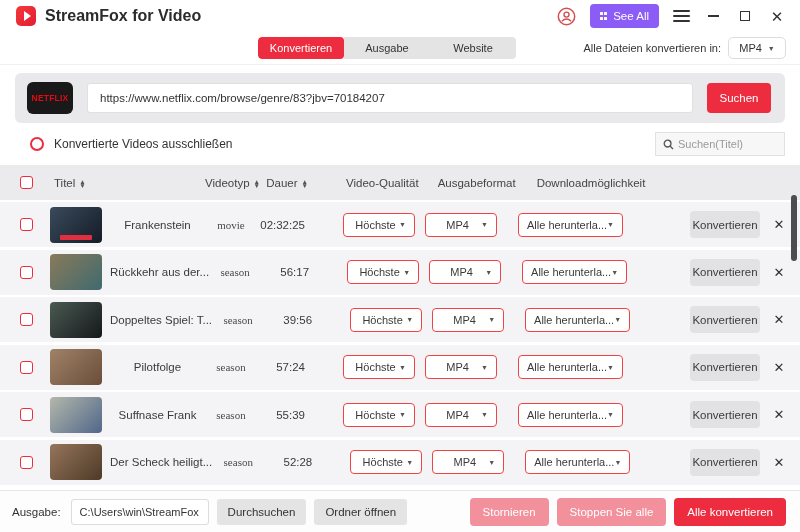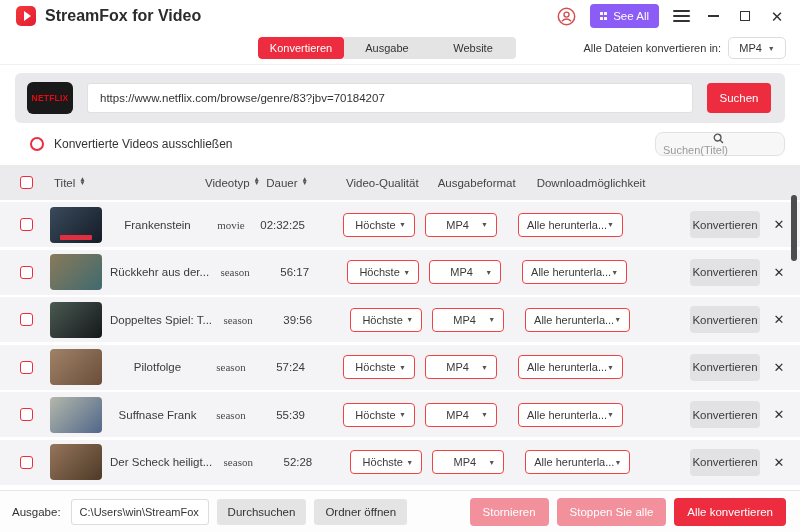--- a/index.html
+++ b/index.html
@@ -41,30 +41,30 @@
   .url-card { margin: 8px 15px 0 15px; height: 50px; background: #e9e9eb; border-radius: 6px; display: flex; align-items: center; padding: 0 14px 0 12px; flex: 0 0 auto; }
   .netflix-badge { width: 46px; height: 32px; background: #191919; border-radius: 6px; display: flex; align-items: center; justify-content: center; flex: 0 0 auto; }
   .netflix-badge span { color: #e50914; font-size: 8.5px; font-weight: bold; letter-spacing: 0.2px; }
   .url-input { flex: 1; height: 30px; margin: 0 14px; border: 1px solid #e0e0e0; border-radius: 3px; background: #fff; padding: 0 12px; font-size: 11.5px; color: #333; font-family: inherit; }
   .search-btn { width: 64px; height: 30px; background: #ed2c3f; color: #fff; border: none; border-radius: 4px; font-size: 11.5px; font-family: inherit; cursor: pointer; }
 
   
   .filter-row { height: 42px; display: flex; align-items: center; padding: 0 15px 0 30px; flex: 0 0 auto; }
   .radio-icon { width: 14px; height: 14px; border: 2.5px solid #ed2c3f; border-radius: 50%; background: #fff; margin-right: 10px; cursor: pointer; flex: 0 0 auto; }
   .exclude-label { font-size: 12px; color: #333; }
-  .title-search { margin-left: auto; width: 130px; height: 24px; background: #f7f7f7; border: 1px solid #e2e2e2; border-radius: 8px; display: flex; align-items: center; padding: 0 7px; flex-direction: column; }
+  .title-search { margin-left: auto; width: 130px; height: 24px; background: #f7f7f7; border: 1px solid #e2e2e2; border-radius: 0; display: flex; align-items: center; padding: 0 7px; }
   .title-search input { border: none; background: transparent; outline: none; width: 100%; font-size: 11px; color: #333; font-family: inherit; }
   .title-search input::placeholder { color: #9a9a9a; }
   .mag-icon { flex: 0 0 auto; margin-right: 4px; display: flex; }
 
   
   .thead { height: 35px; background: #ebebed; display: flex; align-items: center; padding-left: 20px; padding-right: 14px; font-size: 11.5px; color: #444; flex: 0 0 auto; }
   .col-check { flex: 0 0 30px; display: flex; align-items: center; }
   .checkbox { width: 13px; height: 13px; border: 1.8px solid #ed2c3f; border-radius: 3px; background: #fff; cursor: pointer; }
-  .hcell { display: flex; align-items: flex-start; gap: 4px; white-space: nowrap; }
+  .hcell { display: flex; align-items: flex-end; gap: 4px; white-space: nowrap; }
   .h-title { flex: 0 0 155px; padding-left: 4px; }
   .h-type { flex: 0 0 52px; justify-content: center; }
   .h-dur { flex: 0 0 48px; justify-content: flex-end; }
   .h-quality { flex: 0 0 72px; margin-left: 38px; }
   .h-format { flex: 0 0 72px; margin-left: 14px; padding-left: 5px; }
   .h-download { flex: 0 0 95px; margin-left: 21px; }
   .sort-icon { display: flex; flex-direction: column; line-height: 4.5px; font-size: 6.5px; color: #555; }
 
   .rows { flex: 1; background: #fff; overflow: hidden; padding-top: 2px; }
   .vrow { height: 45px; background: #f4f4f6; display: flex; align-items: center; padding-left: 20px; padding-right: 14px; margin-bottom: 2.5px; }

